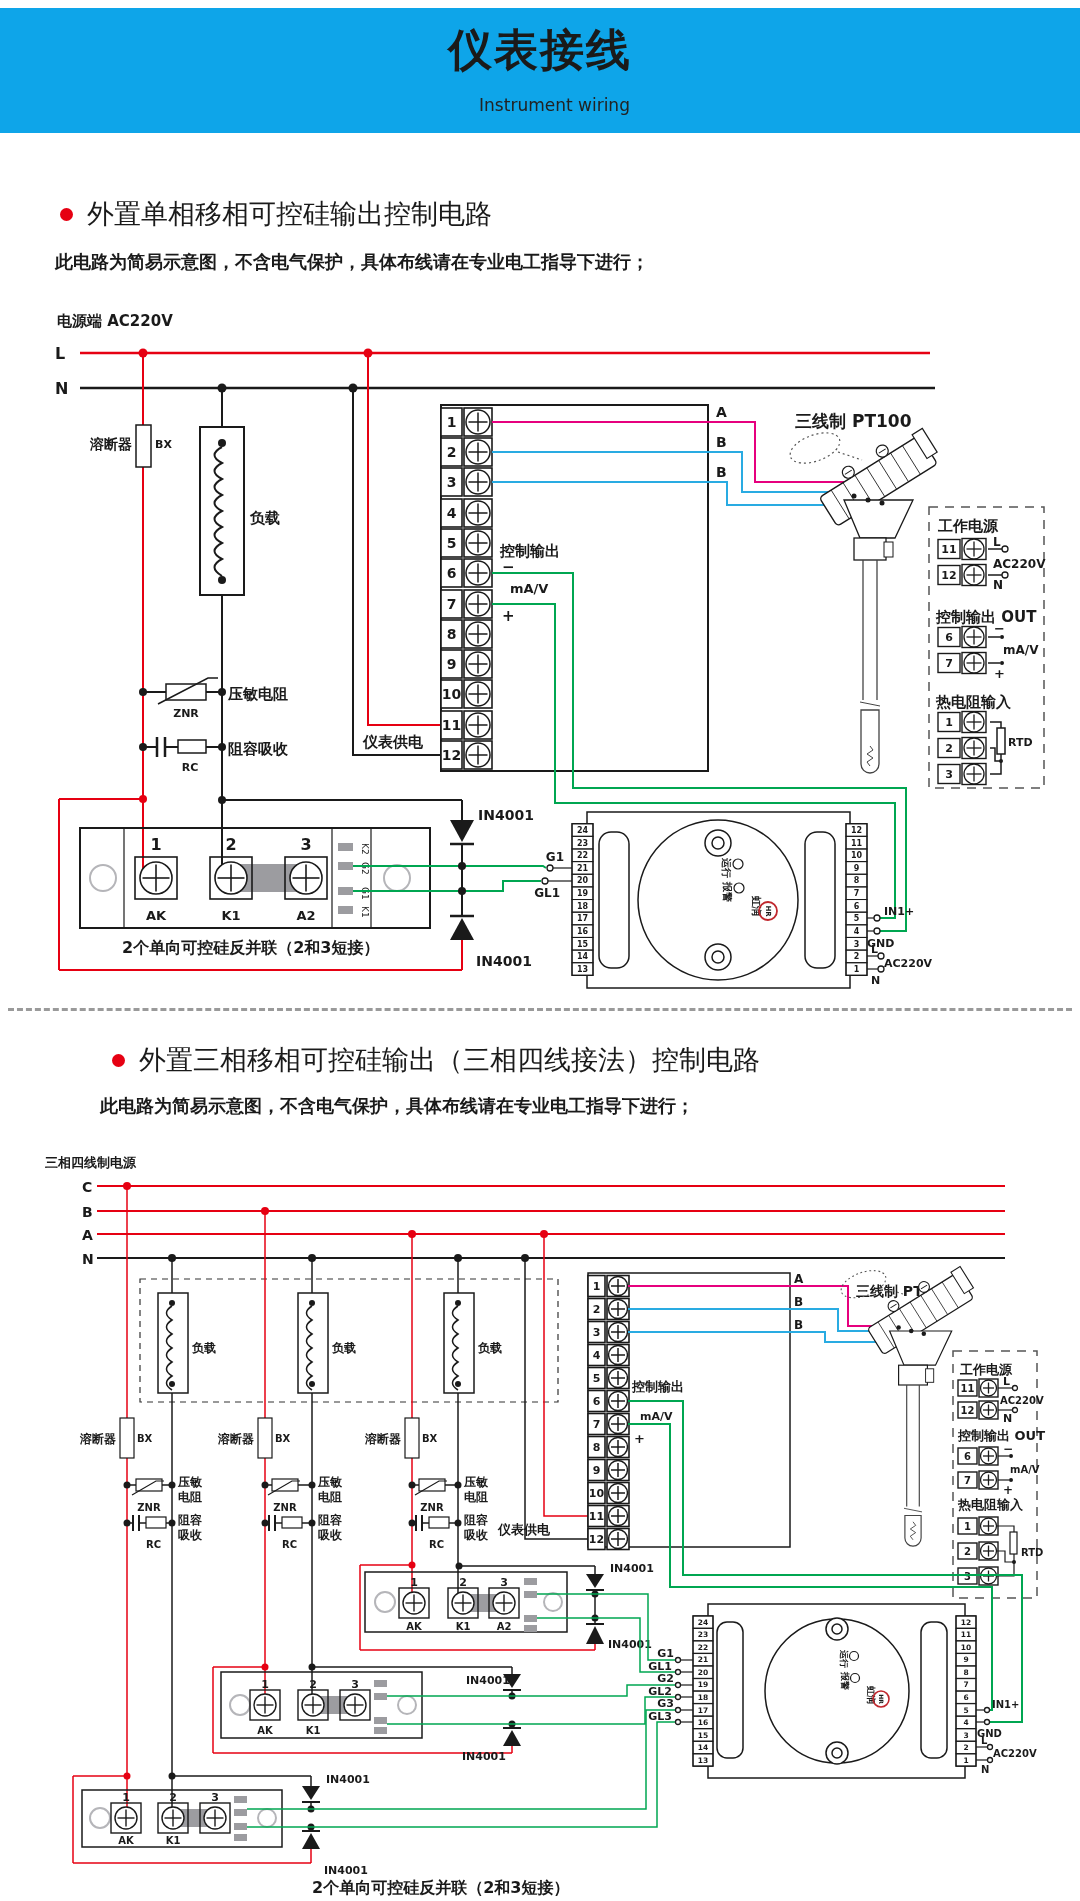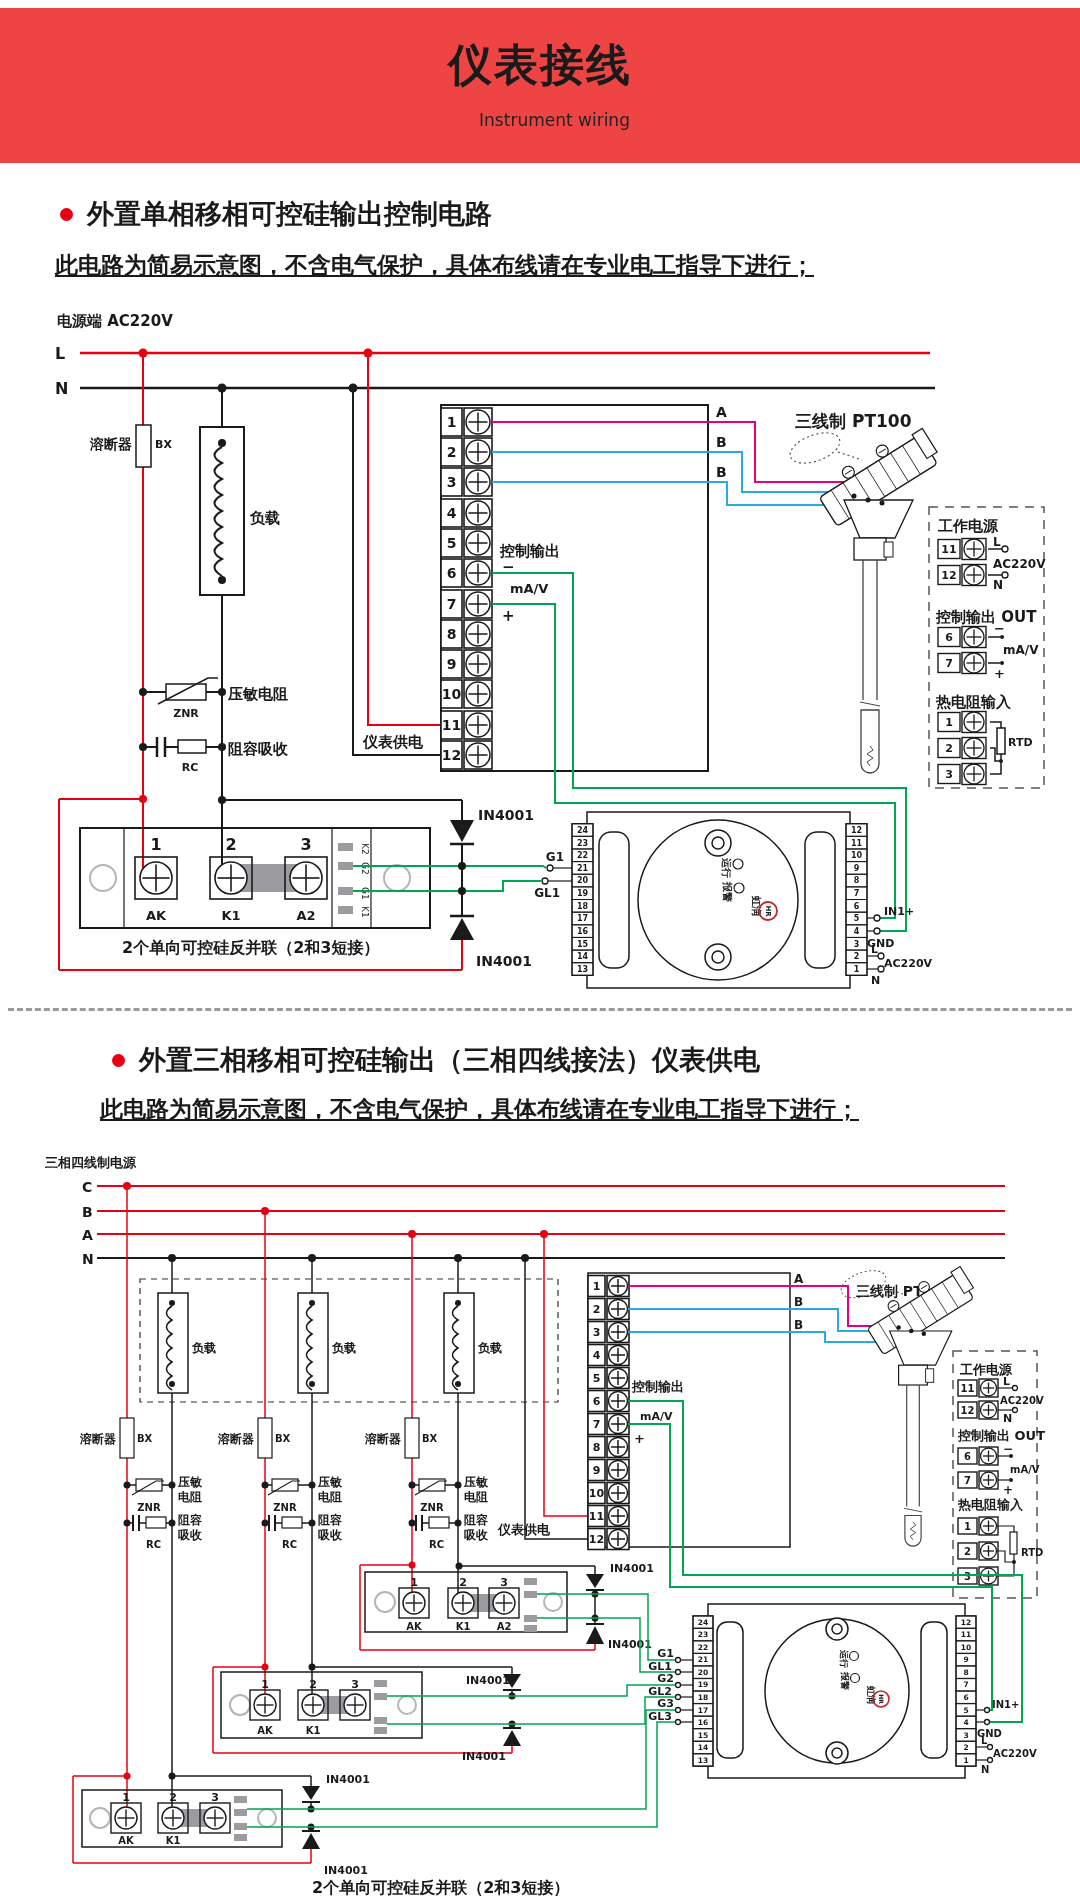--- a/index.html
+++ b/index.html
@@ -1,26 +1,26 @@
 <!DOCTYPE html>
 <html style="--red: #e60012; --green: #00a651; --magenta: #e6007e; --blue: #29abe2;"><head>
 <meta charset="utf-8">
 <style>
   :root{--red:#e60012;--green:#00a651;--magenta:#e6007e;--blue:#29abe2;--ink:#1a1a1a;}
   html,body{margin:0;padding:0;background:#fff;}
   #page{position:relative;width:1080px;height:1901px;background:#fff;overflow:hidden;
         font-family:"DejaVu Sans","Liberation Sans",sans-serif;color:var(--ink);}
   .abs{position:absolute;}
-  #band{left:0;top:8px;width:1080px;height:155px;background:#ef4444;display:flex;flex-direction:column;align-items:center;justify-content:center;gap:20px;}
+  #band{left:0;top:8px;width:1080px;height:125px;background:#0ea5e9;display:flex;flex-direction:column;align-items:center;justify-content:center;gap:20px;}
   #band .t{font-size:44px;font-weight:bold;letter-spacing:2px;line-height:1.1;}
   #band .s{font-size:17px;color:#222;margin-left:29px;}
   .sechead{display:flex;align-items:center;gap:14px;}
   .bullet{width:13px;height:13px;border-radius:50%;background:var(--red);flex:0 0 auto;}
-  .sechead .txt{font-size:27px;font-weight:bold;}
-  .note{font-size:23px;font-weight:bold;text-decoration:underline;}
+  .sechead .txt{font-size:27px;font-weight:normal;}
+  .note{font-size:18px;font-weight:bold;}
   #divider{border-top:3px dashed #9a9a9a;width:1064px;left:8px;top:1008px;height:0;}
   svg{position:absolute;left:0;}
   svg text{font-family:"DejaVu Sans","Liberation Sans",sans-serif;fill:var(--ink);}
   .b{font-weight:bold;}
   .k{stroke:var(--ink);fill:none;}
   .r{stroke:var(--red);fill:none;}
   .g{stroke:var(--green);fill:none;}
   .m{stroke:var(--magenta);fill:none;}
   .bl{stroke:var(--blue);fill:none;}
   .w25{stroke-width:2.5px;}.w2{stroke-width:2px;}.w15{stroke-width:1.5px;}.w12{stroke-width:1.2px;}
@@ -448,21 +448,21 @@
       <text x="871" y="953" font-size="11" class="b">L</text>
       <text x="884" y="967" font-size="11" class="b">AC220V</text>
       <text x="871" y="984" font-size="11" class="b">N</text>
     </g>
   </svg>
 
   <div id="divider" class="abs"></div>
 
   <div class="abs sechead" style="left:112px;top:1042px;">
     <span class="bullet"></span>
-    <span class="txt">外置三相移相可控硅输出（三相四线接法）仪表供电</span>
+    <span class="txt">外置三相移相可控硅输出（三相四线接法）控制电路</span>
   </div>
   <div class="abs note" style="left:100px;top:1094px;">此电路为简易示意图，不含电气保护，具体布线请在专业电工指导下进行；</div>
 
   <svg id="d2" style="top:1150px;" width="1080" height="751" viewBox="0 1150 1080 751">
     <text x="45" y="1167" font-size="13" class="b">三相四线制电源</text>
     <text x="82" y="1192" font-size="14" class="b" fill="#e60012">C</text>
     <text x="82" y="1217" font-size="14" class="b" fill="#e60012">B</text>
     <text x="82" y="1240" font-size="14" class="b" fill="#e60012">A</text>
     <text x="82" y="1264" font-size="14" class="b">N</text>
     <line x1="97" y1="1186" x2="1005" y2="1186" class="r w2"></line>

